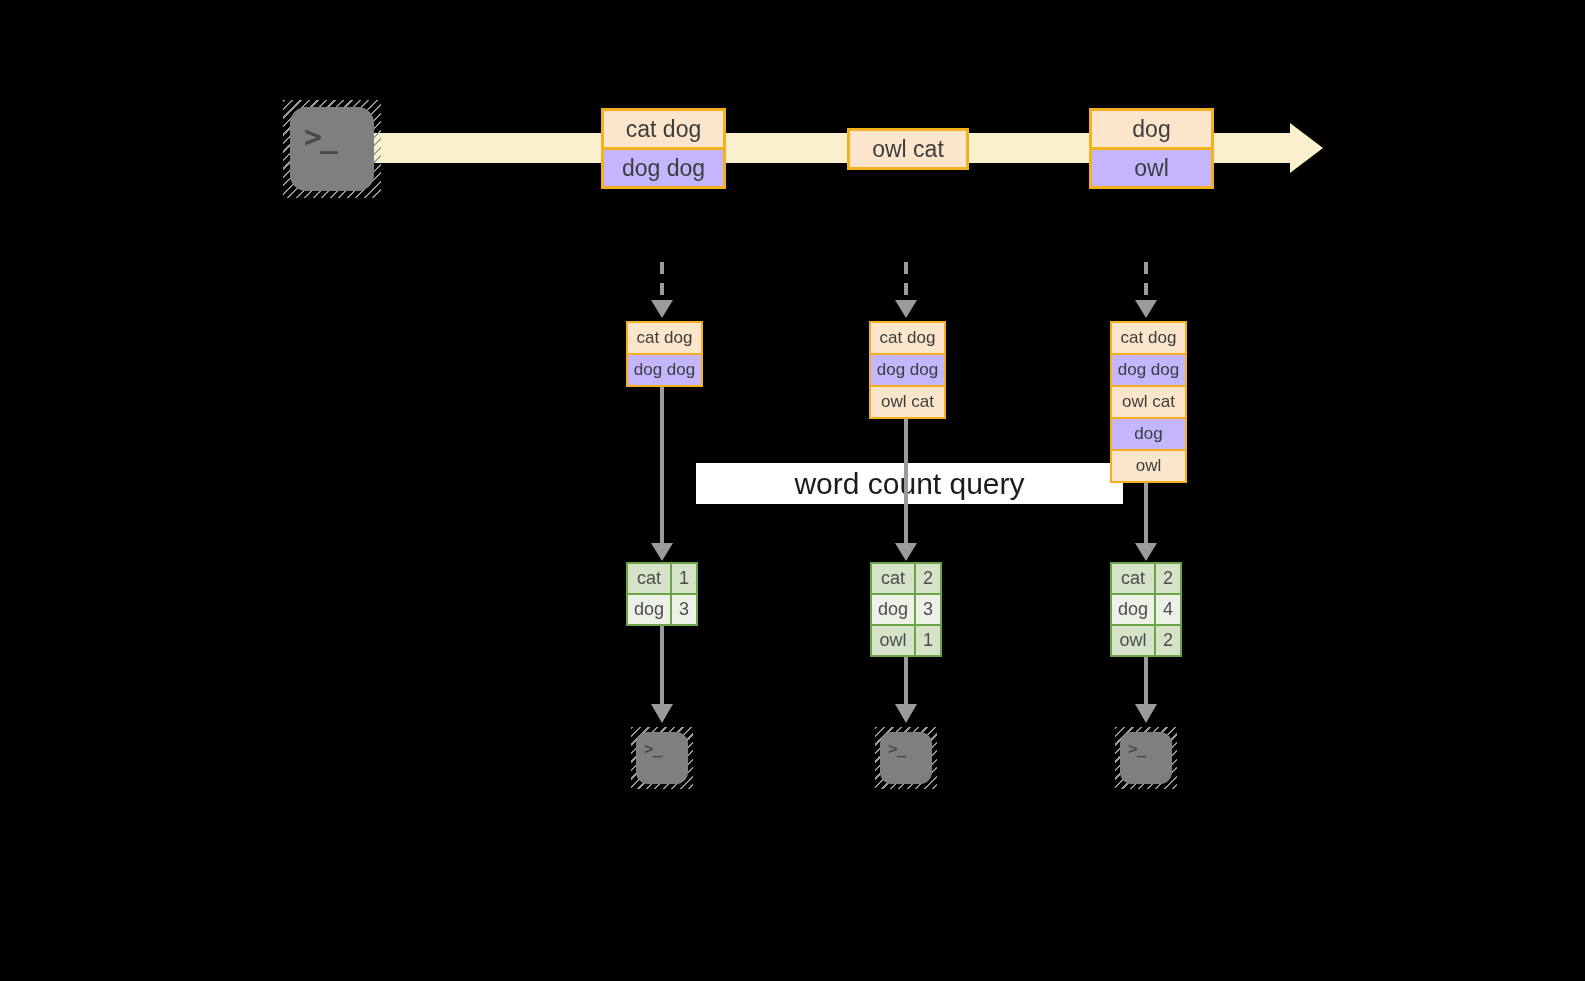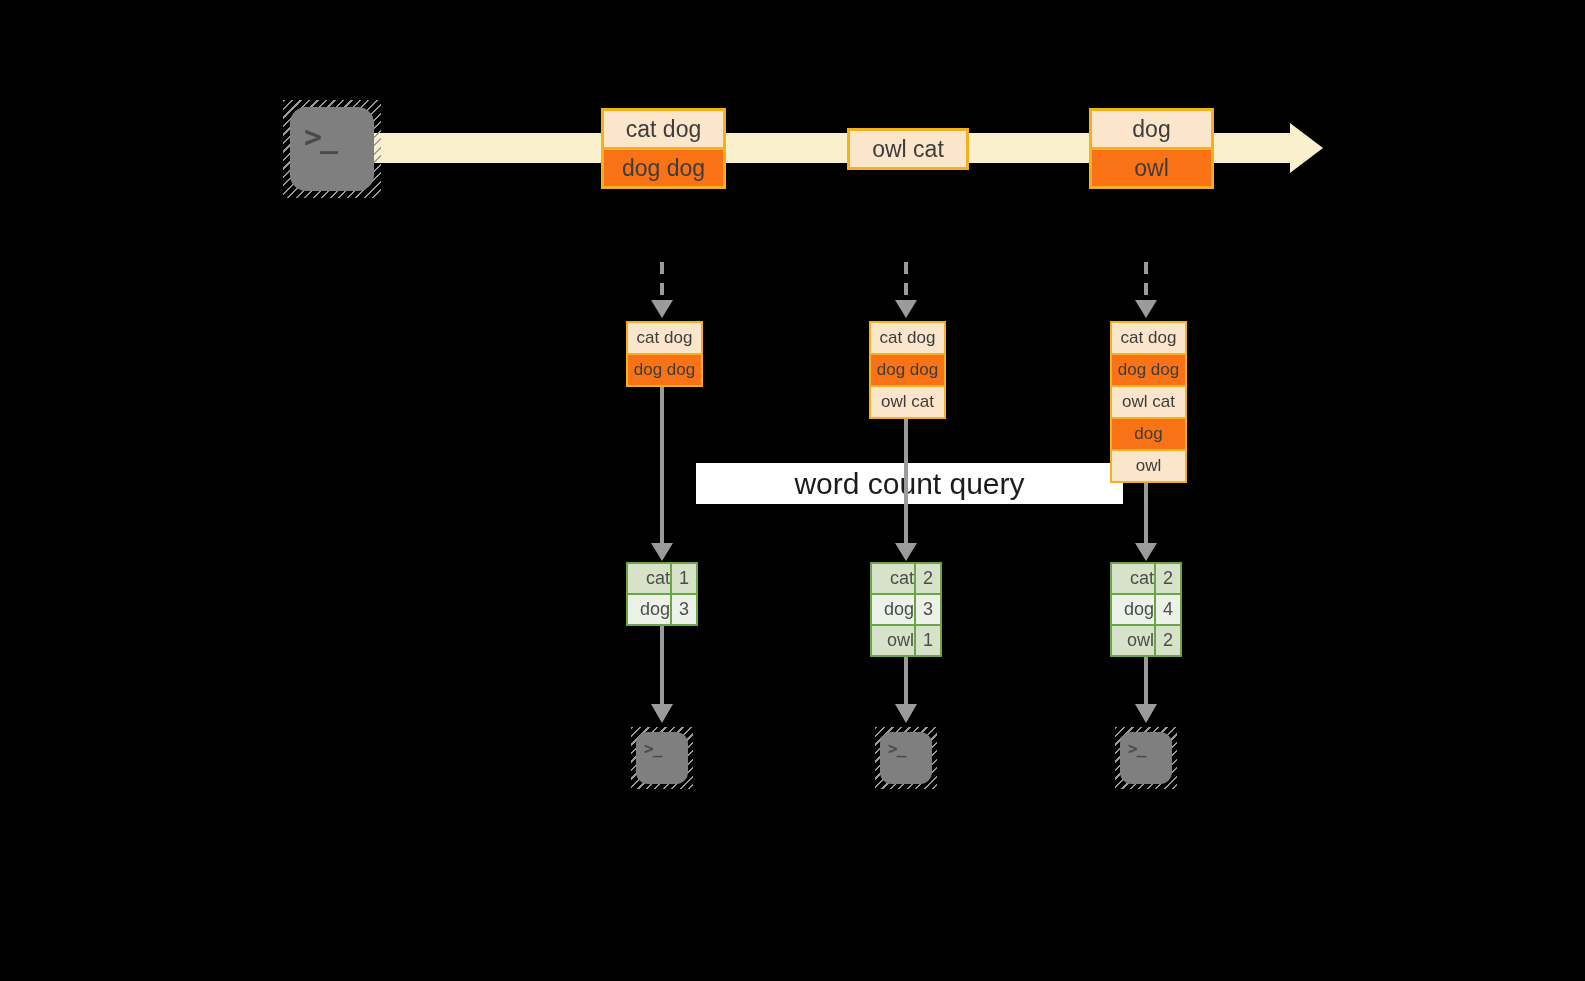--- a/index.html
+++ b/index.html
@@ -16,27 +16,27 @@
   }
   
   .obox { position:absolute; z-index:3; border:3px solid #F3B11E; }
   .obox-sm { border-width:2px; }
   .orow { display:flex; align-items:center; justify-content:center; color:#3d3d3d; }
   .obox-lg .orow { height:36px; font-size:23px; }
   .obox-lg .orow + .orow { border-top:3px solid #F3B11E; }
   .obox-sm .orow { height:30px; font-size:17px; }
   .obox-sm .orow + .orow { border-top:2px solid #F3B11E; }
   .fa { background:#FBE5CB; }
-  .fb { background:#f97316; }
+  .fb { background:#c4b5fd; }
   
   .gtable { position:absolute; z-index:3; width:72px; border:2px solid #6BA547; box-sizing:border-box; }
   .grow { display:flex; }
   .grow + .grow { border-top:2px solid #6BA547; }
   .gcell { height:29px; line-height:29px; text-align:center; font-size:18px; color:#4d4d4d; }
-  .gword { width:42px;text-align:right; }
+  .gword { width:42px; }
   .gnum { flex:1; border-left:2px solid #6BA547; }
   .ga { background:#D6E3C9; }
   .gb { background:#EDF2E9; }
   
   .hatch {
     position:absolute; z-index:3;
     background:repeating-linear-gradient(135deg,#9a9a9a 0 1.5px,rgba(0,0,0,0) 1.5px 6px);
   }
   .term-inner { position:absolute; background:#7f7f7f; }
   .term-lg .term-inner { inset:7px; border-radius:16px; }

